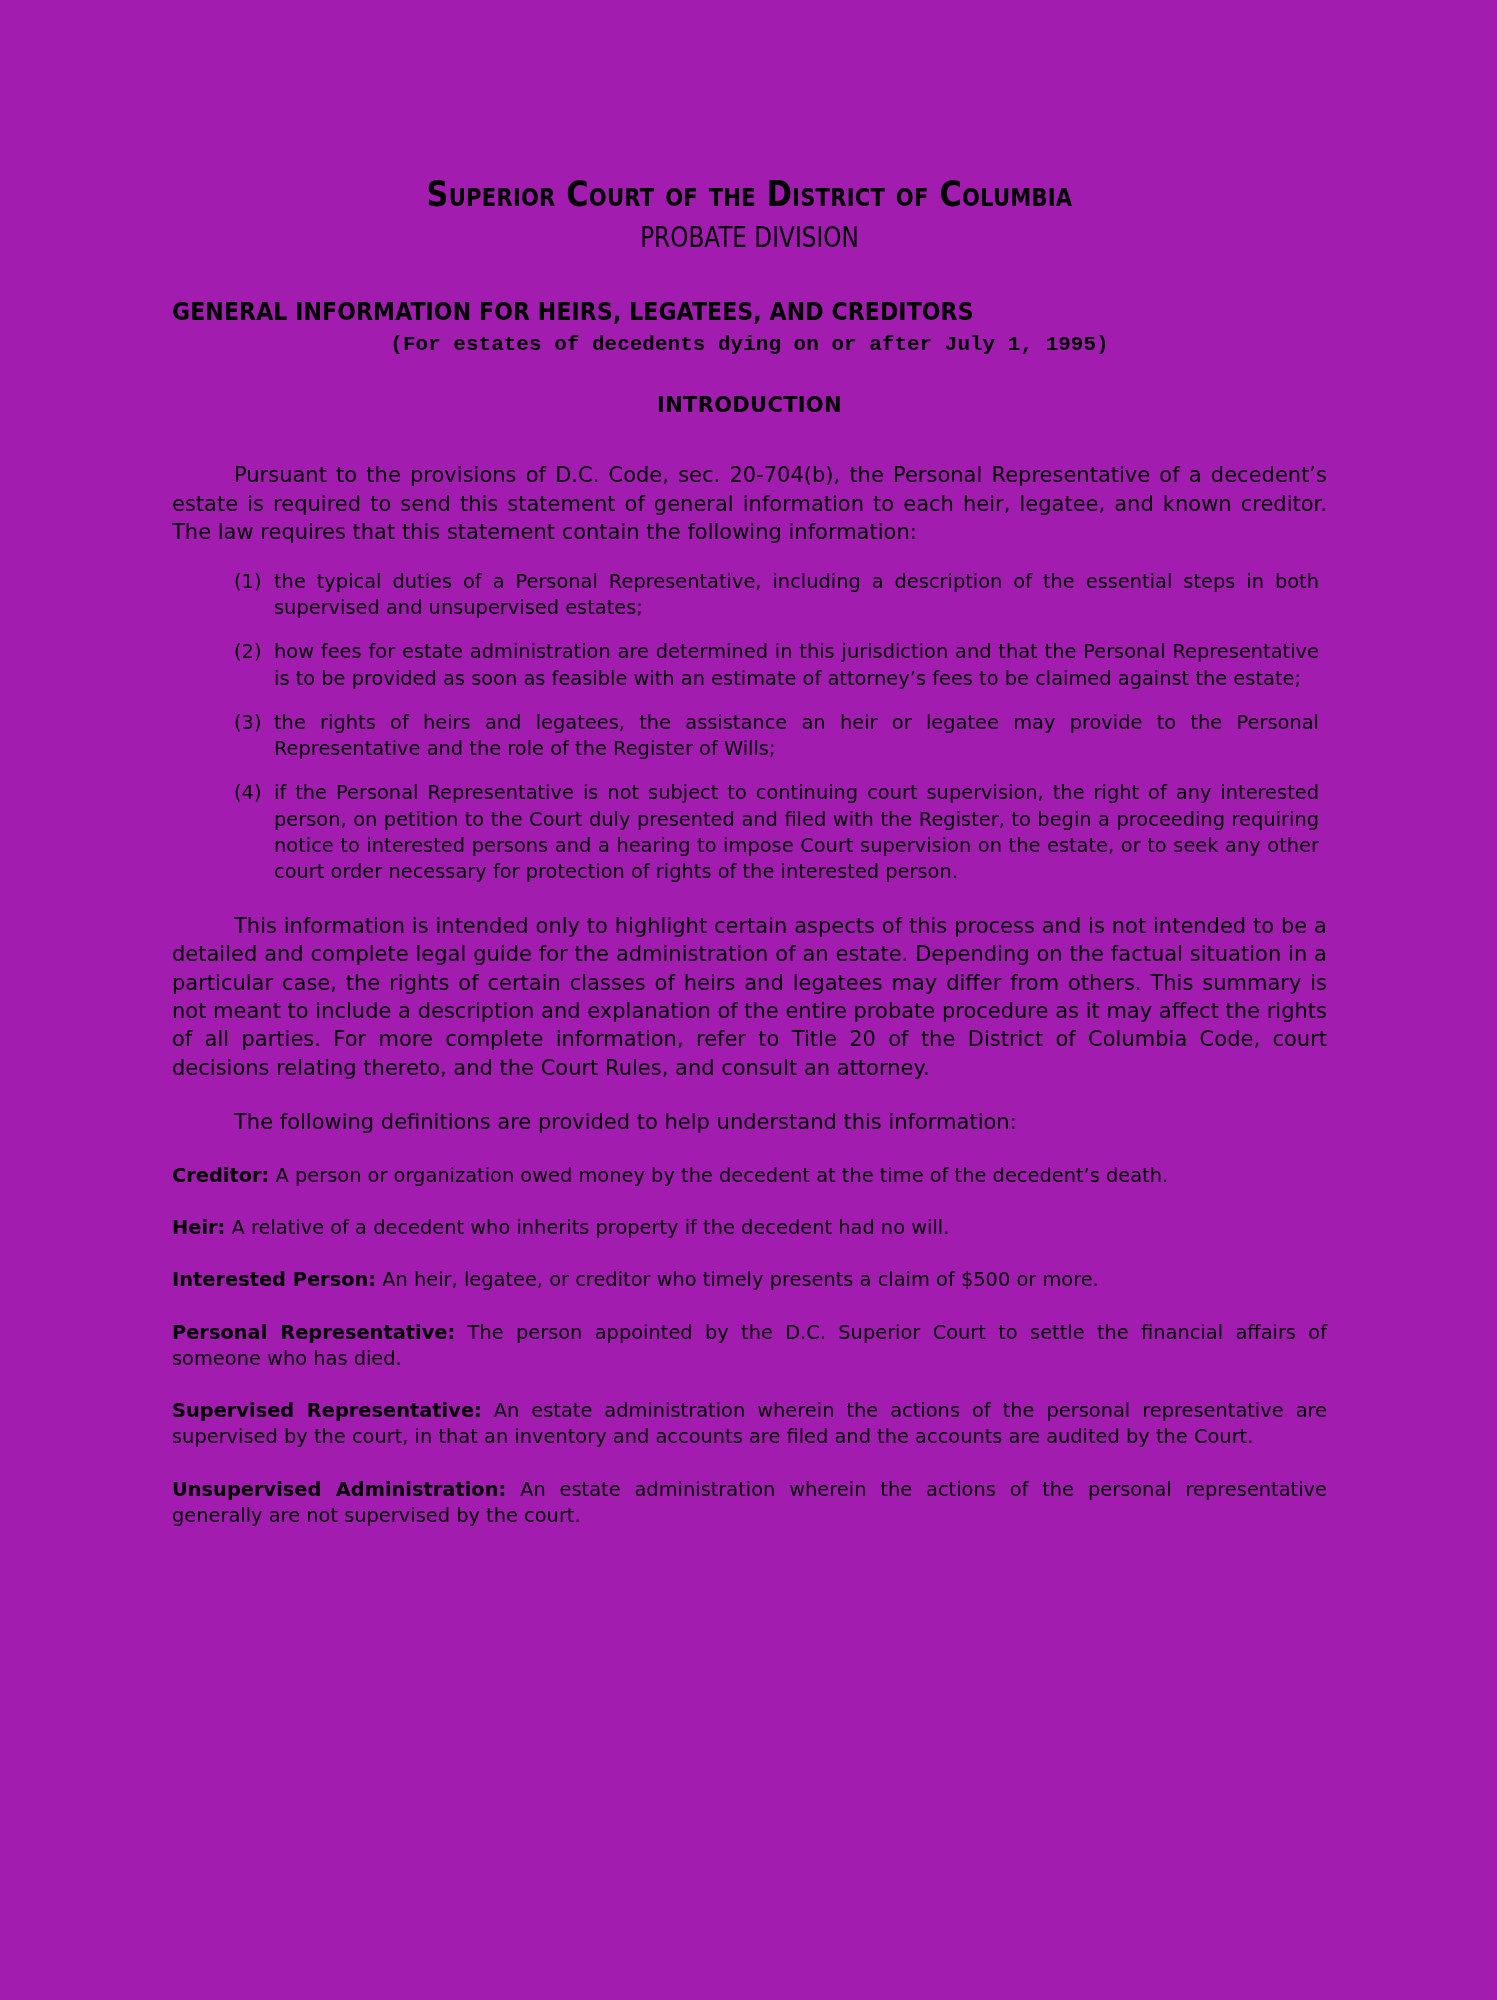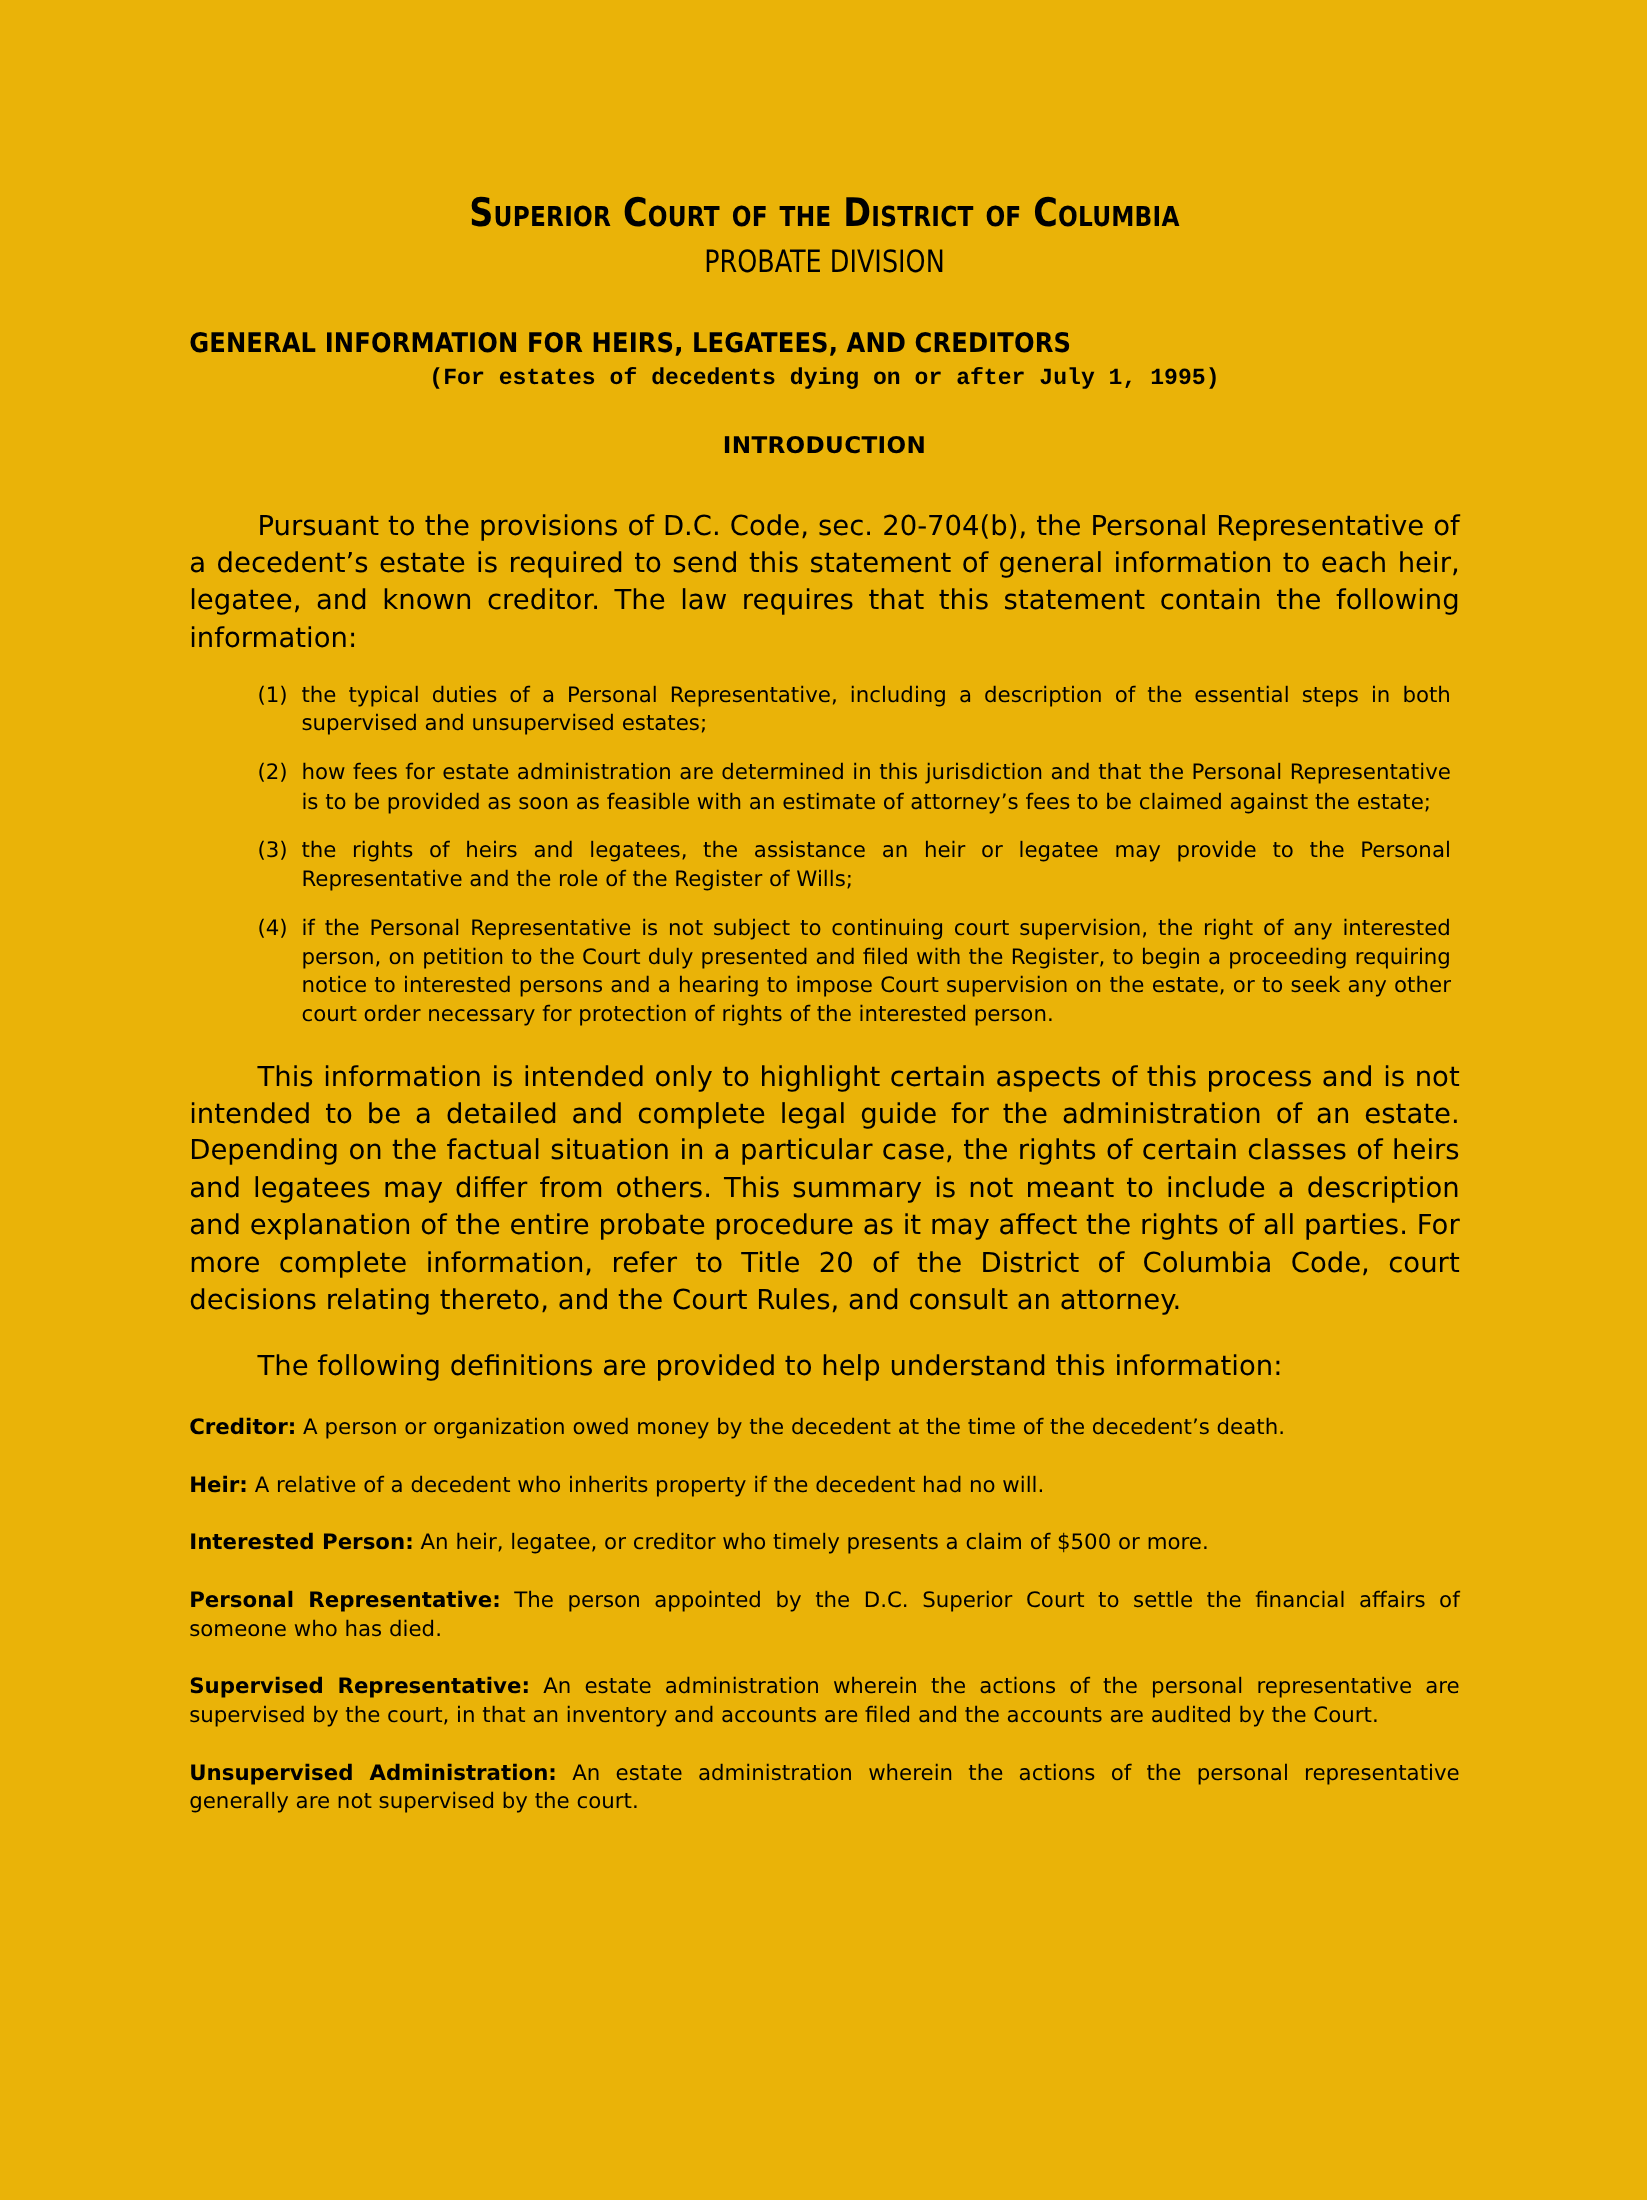--- a/index.html
+++ b/index.html
@@ -11,21 +11,21 @@
     width: 1497px;
     height: 2000px;
     font-family: "DejaVu Sans", sans-serif;
     color: #000000;
     -webkit-font-smoothing: antialiased;
   }
   .page {
     position: relative;
     width: 1497px;
     height: 2000px;
-    background: #eab308;
+    background: #a21caf;
     box-sizing: border-box;
     padding: 0;
     overflow: hidden;
   }
   .content {
     position: absolute;
     left: 172px;
     top: 0;
     width: 1155px;
   }
@@ -80,21 +80,21 @@
     font-size: 21px;
     text-align: center;
     margin: 0;
     padding-top: 37px;
     letter-spacing: 0.3px;
   }
 
   
   .body-para {
     font-family: "DejaVu Sans", sans-serif;
-    font-size: 25px;
+    font-size: 21px;
     line-height: 1.355;
     text-align: justify;
     margin: 0;
     text-indent: 62px;
     hyphens: none;
   }
   .para-gap-lg { margin-top: 26px; }
   .para-gap-sm { margin-top: 20px; }
 
   

